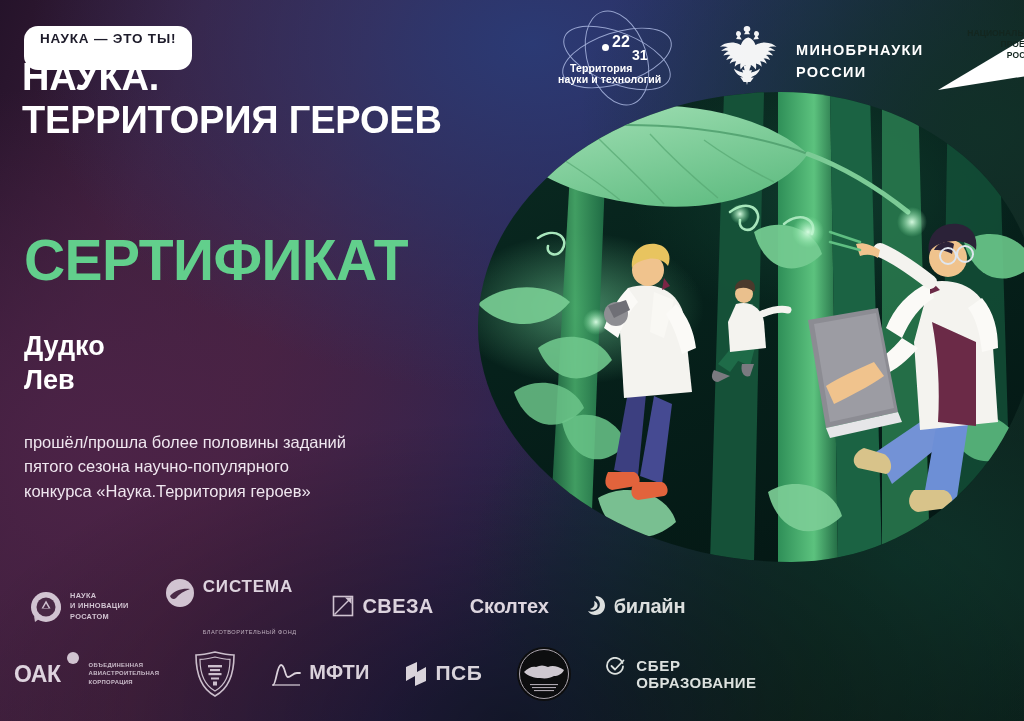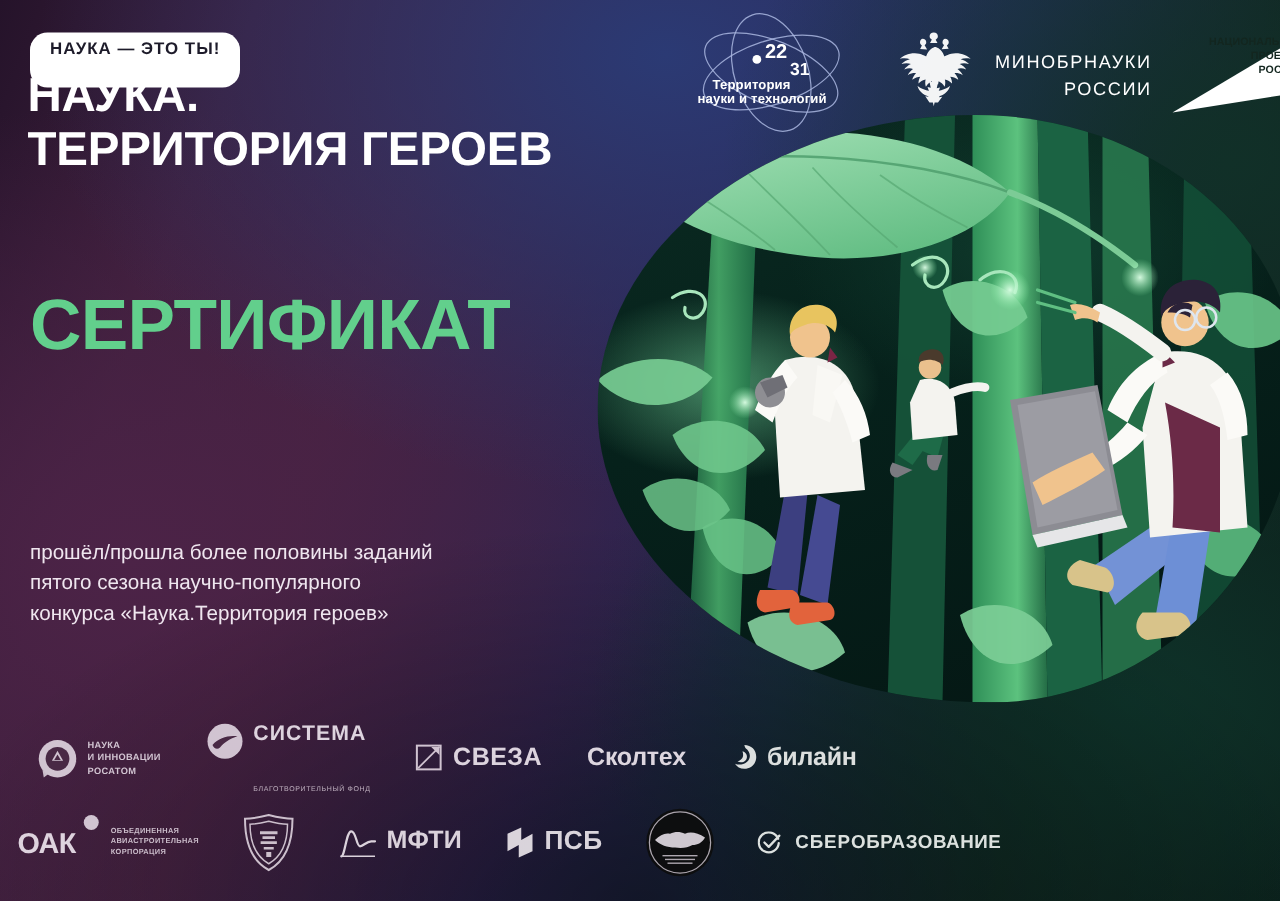--- a/index.html
+++ b/index.html
@@ -55,22 +55,22 @@
   .decade .r2{left:4px;top:10px;width:112px;height:50px;transform:rotate(22deg);}
   .decade .r3{left:12px;top:6px;width:96px;height:58px;transform:rotate(72deg);}
   .decade .dot{position:absolute;left:46px;top:22px;width:7px;height:7px;border-radius:50%;background:#fff;}
   .decade .y22{position:absolute;left:56px;top:11px;color:#fff;font-weight:bold;font-size:16px;}
   .decade .y31{position:absolute;left:76px;top:25px;color:#fff;font-weight:bold;font-size:14px;}
   .decade .dl1{position:absolute;left:14px;top:40px;color:#fff;font-weight:bold;font-size:10.5px;letter-spacing:.01em;}
   .decade .dl2{position:absolute;left:2px;top:51px;color:#fff;font-weight:bold;font-size:10.5px;letter-spacing:.01em;}
 
   .minobr{position:absolute;left:152px;top:4px;width:240px;height:78px;}
   .eagle{position:absolute;left:0;top:0;width:78px;height:78px;}
-  .minobr .mt{position:absolute;left:88px;top:22px;color:#fff;font-size:14.5px;font-weight:normal;
-    letter-spacing:.09em;line-height:1.5;white-space:pre-line;text-align:right;}
+  .minobr .mt{position:absolute;left:88px;top:22px;color:#fff;font-size:14.5px;font-weight:bold;
+    letter-spacing:.09em;line-height:1.5;white-space:pre-line;}
 
   .natproj{position:absolute;left:378px;top:6px;width:118px;height:74px;}
   .npflag{position:absolute;left:0;top:0;width:118px;height:74px;}
   .nptext{position:absolute;left:28px;top:8px;color:#13261f;font-size:8.5px;font-weight:bold;
     line-height:1.32;text-align:right;width:82px;letter-spacing:.01em;white-space:pre-line;}
 
   
   .blob{
     position:absolute;left:478px;top:92px;width:560px;height:470px;
     overflow:hidden;
@@ -113,21 +113,21 @@
 
   .mipt-mark{width:30px;height:26px;flex:none;}
   .mipt-name{font-size:20px;font-weight:bold;color:#eae2ea;letter-spacing:.01em;}
 
   .psb-mark{width:24px;height:26px;flex:none;}
   .psb-name{font-size:21px;font-weight:bold;color:#eae4ea;letter-spacing:.02em;}
 
   .emb{width:56px;height:56px;flex:none;}
 
   .sber-mark{width:19px;height:19px;flex:none;margin-right:3px;}
-  .sber-wrap{display:flex;flex-direction:row;line-height:1.14;}
+  .sber-wrap{display:flex;flex-direction:column;line-height:1.14;}
   .sber-1{font-size:15px;font-weight:bold;letter-spacing:.05em;color:#eef2ef;}
   .sber-2{font-size:15px;font-weight:bold;letter-spacing:.03em;color:#eef2ef;}
 </style>
 </head>
 <body>
 
 <div id="cert">
   <div class="noise"></div>
 
   <div class="badge">НАУКА — ЭТО ТЫ!</div>
@@ -285,20 +285,22 @@
         <path d="M402 158 C392 152 384 150 378 152 L382 164 C388 162 394 162 400 166 Z" fill="#f0c38d"></path>
         <g stroke="#5fbf82" stroke-width="2.6" stroke-linecap="round">
           <path d="M382 150 L352 140"></path>
             <path d="M382 158 L352 150"></path>
         </g>
       </g>
     </svg>
   </div>
 
   <div class="cert-title">СЕРТИФИКАТ</div>
+  <div class="recipient">Дудко
+Лев</div>
   <div class="body-text">прошёл/прошла более половины заданий
 пятого сезона научно-популярного
 конкурса «Наука.Территория героев»</div>
 
   <div class="sponsors">
 
     <div class="srow srow1">
 
       <div class="logo">
         <svg class="ros-mark" viewBox="0 0 32 32">

